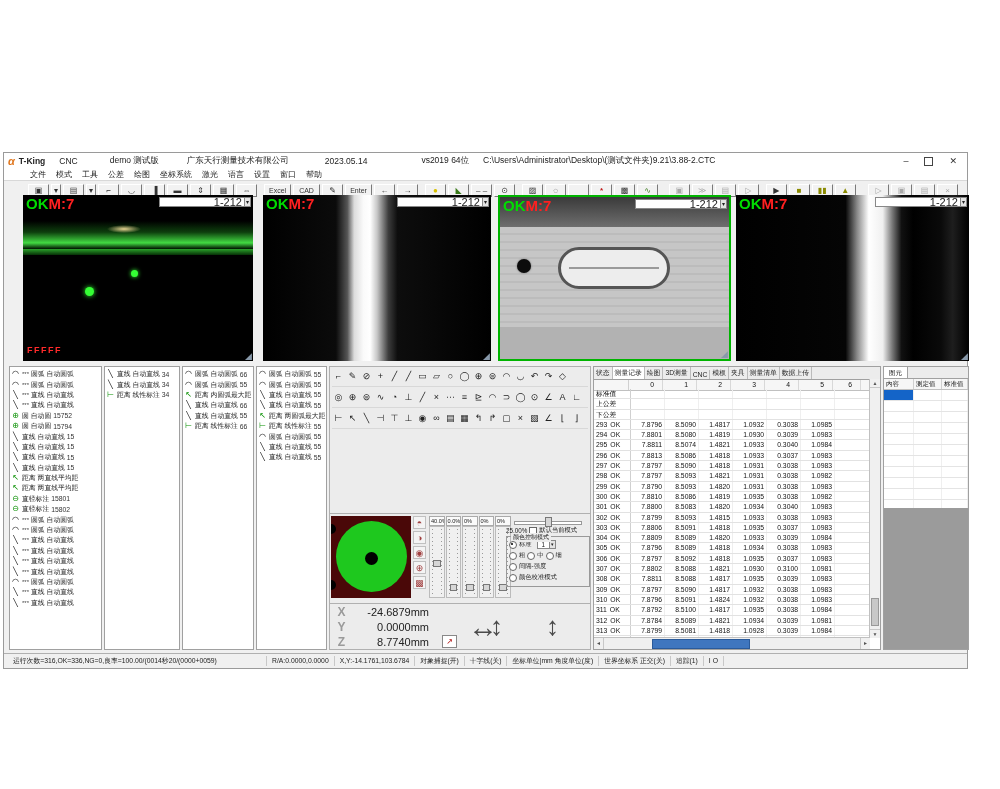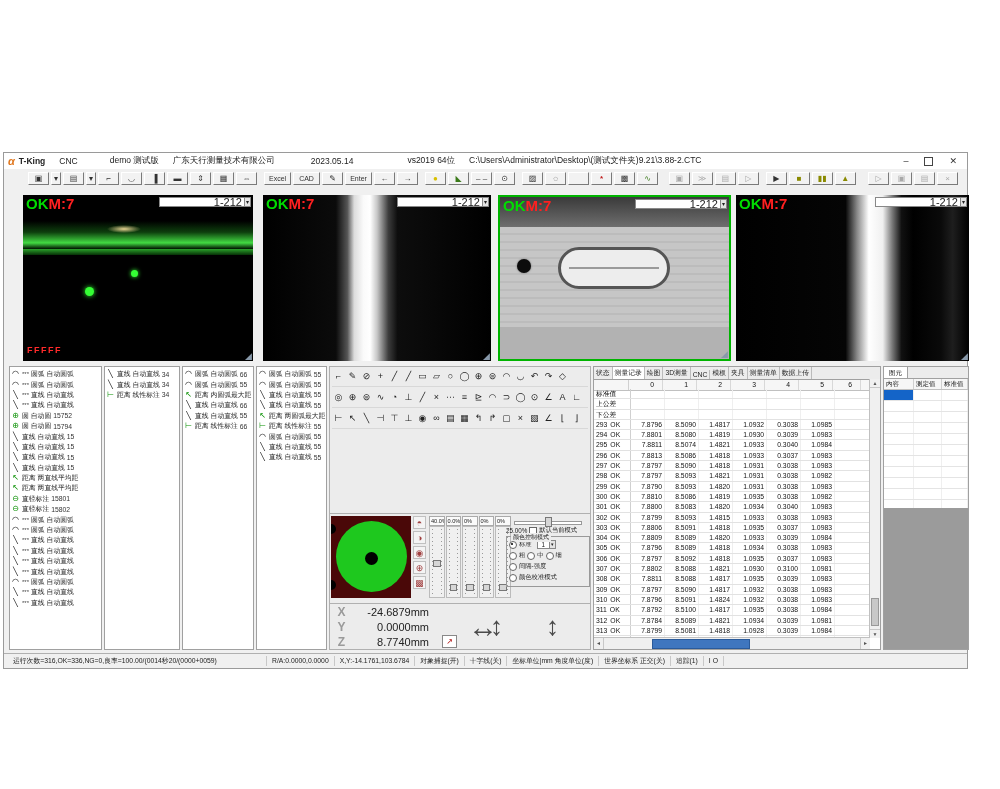--- a/index.html
+++ b/index.html
@@ -182,31 +182,44 @@
 <body>
 
 <div class="stage">
   <div class="app">
 
     <div class="titlebar">
       <span class="logo">α</span>
       <span class="tseg b">T-King</span>
       <span class="tseg">CNC</span>
       <span class="tseg" style="margin-left:18px">demo 测试版</span>
-      <span class="tseg" style="">广东天行测量技术有限公司</span>
+      <span class="tseg" style="margin-left:14px">广东天行测量技术有限公司</span>
       <span class="tseg" style="margin-left:22px">2023.05.14</span>
       <span class="tseg" style="margin-left:40px">vs2019 64位</span>
       <span class="tseg">C:\Users\Administrator\Desktop\(测试文件夹)9.21\3.88-2.CTC</span>
       <span class="win-controls">
         <span>–</span>
         <span class="wc-max"></span>
         <span>✕</span>
       </span>
     </div>
 
+    <div class="menubar" id="menubar">
+        <span class="menu-item">文件</span>
+        <span class="menu-item">模式</span>
+        <span class="menu-item">工具</span>
+        <span class="menu-item">公差</span>
+        <span class="menu-item">绘图</span>
+        <span class="menu-item">坐标系统</span>
+        <span class="menu-item">激光</span>
+        <span class="menu-item">语言</span>
+        <span class="menu-item">设置</span>
+        <span class="menu-item">窗口</span>
+        <span class="menu-item">帮助</span>
+      </div>
 
     <div class="toolbar" id="toolbar">
         <div class="tbgroup">
           <button class="tb">
             <span>▣</span>
           </button>
           <button class="tb dd">
             <span>▾</span>
           </button>
           <button class="tb">

